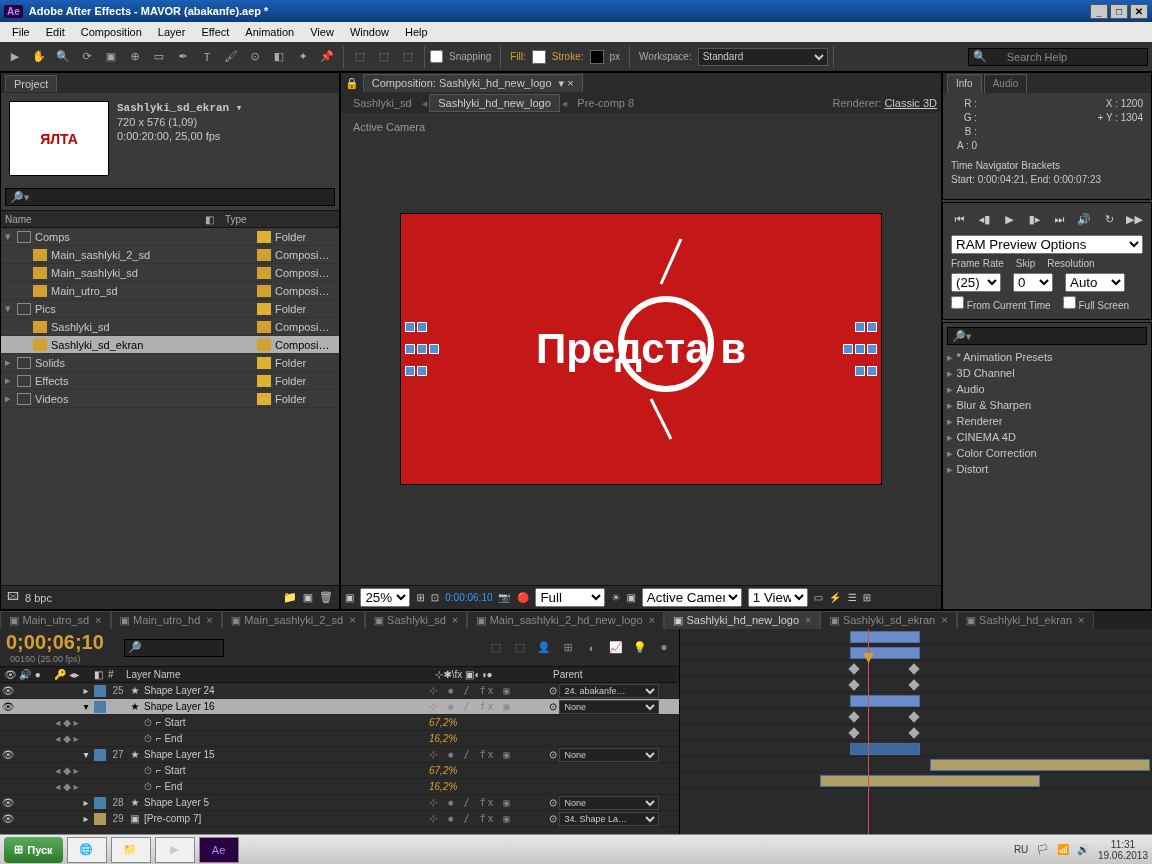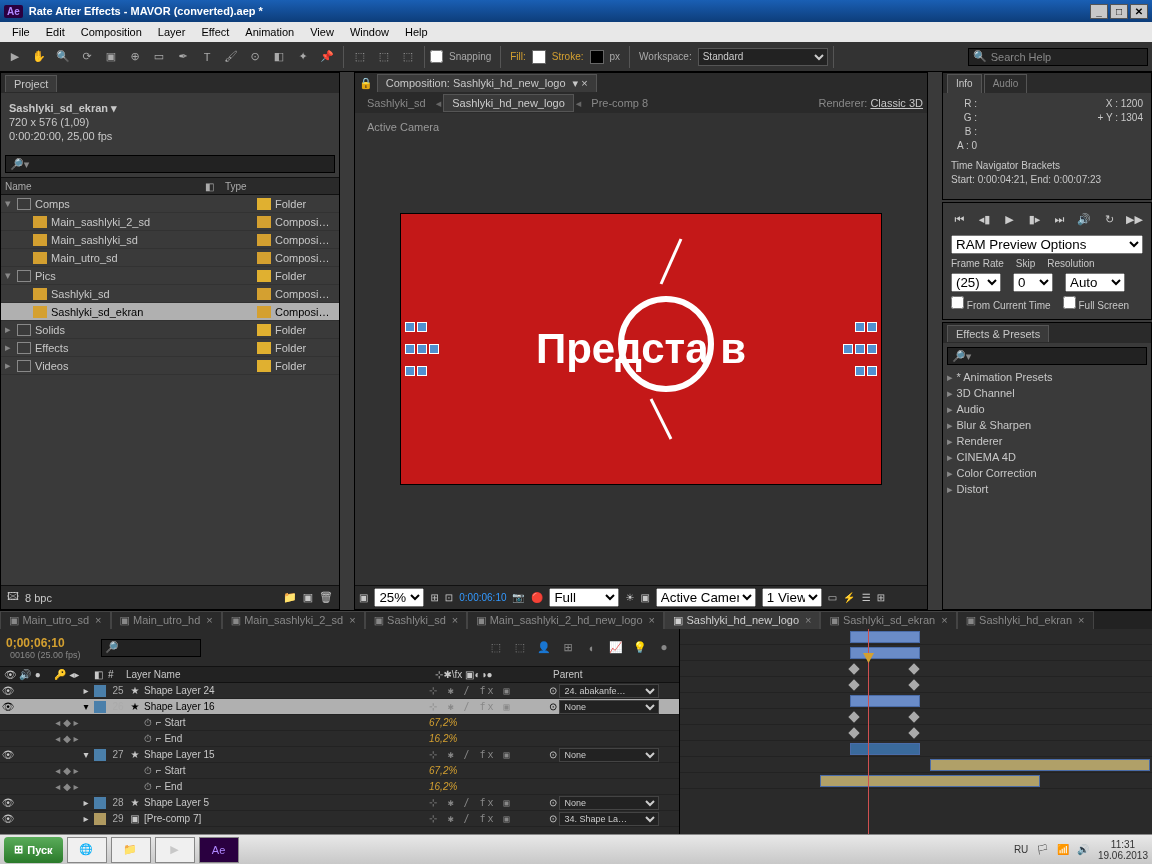--- a/index.html
+++ b/index.html
@@ -10,31 +10,31 @@
 .titlebar .winbtns div { width: 18px; height: 15px; background: #c8c8c8; border: 1px solid #555; display: flex; align-items: center; justify-content: center; color: #000; font-size: 10px; cursor: pointer; }
 .menubar { background: #e8e8e8; height: 20px; display: flex; align-items: center; padding: 0 4px; color: #000; }
 .menubar span { padding: 0 8px; cursor: pointer; }
 .toolbar { background: #333; height: 30px; border-bottom: 1px solid #000; display: flex; align-items: center; padding: 0 4px; gap: 2px; }
 .toolbar .tool, .toolbar .divider { height: 22px; }
 .toolbar .tool { width: 22px; display: flex; align-items: center; justify-content: center; color: #aaa; cursor: pointer; border: 1px solid transparent; }
 .toolbar .divider { width: 1px; background: #555; margin: 0 3px; }
 .toolbar .lbl { color: #aaa; font-size: 10px; margin: 0 4px; }
 .toolbar .swatch { width: 14px; height: 14px; border: 1px solid #666; }
 .toolbar select, .toolbar input[type=text] { background: #222; color: #ccc; border: 1px solid #555; height: 18px; font-size: 10px; }
-.main { flex: 1; display: flex; overflow: hidden; gap: 14px; }
+.main { flex: 1; display: flex; overflow: hidden; }
 .panel { background: #3a3a3a; border: 1px solid #000; display: flex; flex-direction: column; }
 .panel-tabs { background: #2a2a2a; height: 20px; display: flex; align-items: center; padding: 0 4px; }
 .panel-tab { padding: 2px 8px; background: #3a3a3a; border: 1px solid #555; border-bottom: none; cursor: pointer; margin-right: 2px; }
 .panel-tab.inactive { background: #2a2a2a; color: #888; }
 .search-box { background: #222; border: 1px solid #000; height: 18px; display: flex; align-items: center; padding: 0 4px; color: #888; width: 100%; }
 .project-panel { width: 340px; }
 .project-header { padding: 8px; display: flex; gap: 8px; }
 .project-thumb { width: 100px; height: 75px; background: #fff; border: 1px solid #000; display: flex; align-items: center; justify-content: center; font-size: 14px; color: #b00; font-weight: bold; }
 .project-info { font-size: 11px; line-height: 14px; }
-.project-info .name { font-weight: bold; }
+.project-info .name { font-weight: bold; font-family: Liberation Mono, monospace; }
 .col-headers { background: #2a2a2a; height: 18px; display: flex; align-items: center; border-top: 1px solid #111; border-bottom: 1px solid #111; padding: 0 4px; }
 .col-headers span { font-size: 10px; color: #aaa; }
 .tree { flex: 1; overflow: auto; }
 .tree-row { height: 18px; display: flex; align-items: center; padding: 0 4px; border-bottom: 1px solid #323232; cursor: pointer; }
 .tree-row.selected { background: #b0b0b0; color: #000; }
 .tree-row .icon { width: 14px; height: 12px; margin-right: 4px; }
 .folder-icon { background: #3a3a3a; border: 1px solid #888; }
 .comp-icon { background: #d4a030; }
 .folder-type-icon { background: #e0b030; }
 .proj-footer { height: 24px; background: #2a2a2a; border-top: 1px solid #111; display: flex; align-items: center; padding: 0 6px; gap: 6px; }
@@ -69,21 +69,21 @@
 .preset-row { height: 16px; padding: 0 4px; display: flex; align-items: center; cursor: pointer; }
 .preset-row .arrow { margin-right: 4px; color: #888; }
 .timeline { height: 224px; background: #2a2a2a; border-top: 1px solid #000; display: flex; flex-direction: column; }
 .timeline-tabs { height: 18px; display: flex; align-items: center; overflow: hidden; background: #222; }
 .timeline-tabs .ttab { padding: 2px 8px; background: #2a2a2a; border: 1px solid #444; color: #888; white-space: nowrap; cursor: pointer; }
 .timeline-tabs .ttab.active { background: #3a3a3a; color: #d0d0d0; }
 .timeline-tabs .ttab .x { margin-left: 6px; color: #888; }
 .timeline-body { flex: 1; display: flex; overflow: hidden; }
 .tl-left { width: 680px; border-right: 1px solid #000; display: flex; flex-direction: column; }
 .tl-header { height: 38px; display: flex; align-items: center; padding: 0 6px; border-bottom: 1px solid #111; }
-.tl-timecode { color: #d4a030; font-size: 12px; font-weight: bold; }
+.tl-timecode { color: #d4a030; font-size: 20px; font-weight: bold; }
 .tl-frame { color: #888; font-size: 9px; margin-left: 4px; }
 .tl-header-icons { margin-left: auto; display: flex; gap: 6px; }
 .tl-header-icons div { width: 18px; height: 18px; color: #888; display: flex; align-items: center; justify-content: center; cursor: pointer; }
 .tl-col-head { height: 16px; background: #222; border-bottom: 1px solid #111; display: flex; align-items: center; font-size: 10px; }
 .tl-col-head span { padding: 0 4px; }
 .layer-rows { flex: 1; overflow: auto; }
 .layer-row { height: 16px; display: flex; align-items: center; border-bottom: 1px solid #222; font-size: 10px; }
 .layer-row.selected { background: #b0b0b0; color: #000; }
 .layer-row .eye { width: 16px; text-align: center; }
 .layer-row .key-nav { width: 34px; display: flex; justify-content: center; gap: 1px; color: #888; }
@@ -114,21 +114,21 @@
 .task-icons { display: flex; gap: 4px; margin-left: 4px; }
 .task-icons div { width: 40px; height: 26px; border: 1px solid #888; background: #f0f0f0; display: flex; align-items: center; justify-content: center; cursor: pointer; }
 .tray { margin-left: auto; display: flex; align-items: center; gap: 8px; color: #333; font-size: 10px; }
 .tray .time { text-align: center; line-height: 11px; }
 </style>
 </head>
 <body>
 
 <div class="titlebar">
   <span class="ae-badge">Ae</span>
-  <span>Rate After Effects - MAVOR (converted).aep *</span>
+  <span>Adobe After Effects - MAVOR (abakanfe).aep *</span>
   <div class="winbtns">
     <div>_</div>
     <div>□</div>
     <div>✕</div>
   </div>
 </div>
 
 <div class="menubar">
   <span>File</span>
   <span>Edit</span>
@@ -169,31 +169,34 @@
   <span class="lbl" style="color:#d4a030">Stroke:</span>
   <div class="swatch" style="background:#000"></div>
   <span class="lbl">px</span>
   <div class="divider"></div>
   <span class="lbl">Workspace:</span>
   <select style="width:130px"><option>Standard</option></select>
   <div class="divider"></div>
   <div style="flex:1"></div>
   <div class="search-box" style="width:180px">
     <span>🔍</span>
-    <span style="margin-left:4px">Search Help</span>
+    <span style="margin-left:20px">Search Help</span>
   </div>
 </div>
 
 <div class="main">
 
   <div class="panel project-panel">
     <div class="panel-tabs">
       <div class="panel-tab">Project</div>
     </div>
     <div class="project-header">
+      <div class="project-thumb">
+          <span>ЯЛТА</span>
+        </div>
       <div class="project-info">
         <div class="name">Sashlyki_sd_ekran ▾</div>
         <div>720 x 576 (1,09)</div>
         <div>0:00:20:00, 25,00 fps</div>
       </div>
     </div>
     <div style="padding:4px">
         <div class="search-box">🔎▾</div>
       </div>
     <div class="col-headers">
@@ -418,23 +421,20 @@
           <select style="width:60px"><option>Auto</option></select>
         </div>
         <div class="row">
           <label><input type="checkbox" style=""> <span>From Current Time</span></label>
           <label><input type="checkbox" style=""> <span>Full Screen</span></label>
         </div>
       </div>
     </div>
 
     <div class="panel effects-panel">
-      <div class="panel-tabs">
-        <div class="panel-tab">Effects &amp; Presets</div>
-      </div>
       <div style="padding:4px">
           <div class="search-box">🔎▾</div>
         </div>
       <div class="preset-list" id="preset-list">
           <div class="preset-row">
             <span class="arrow">▸</span>
             <span>* Animation Presets</span>
           </div>
           <div class="preset-row">
             <span class="arrow">▸</span>

